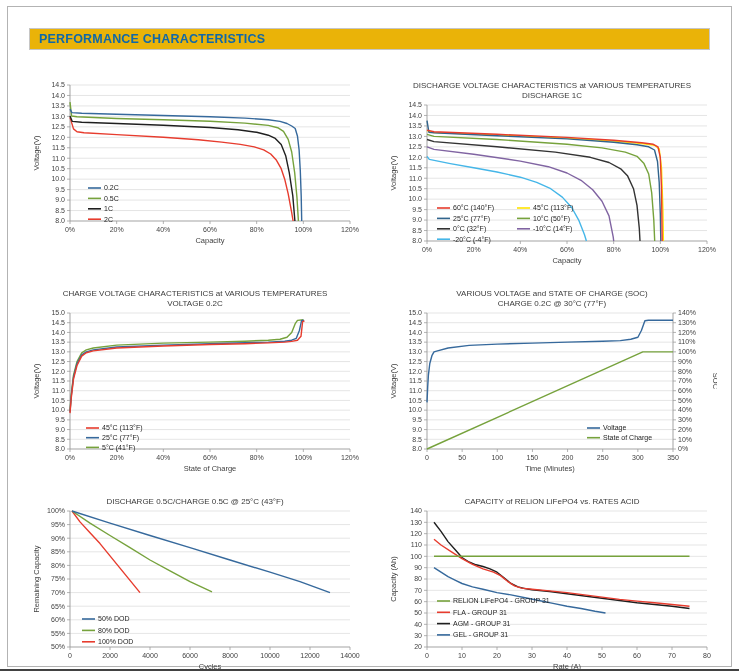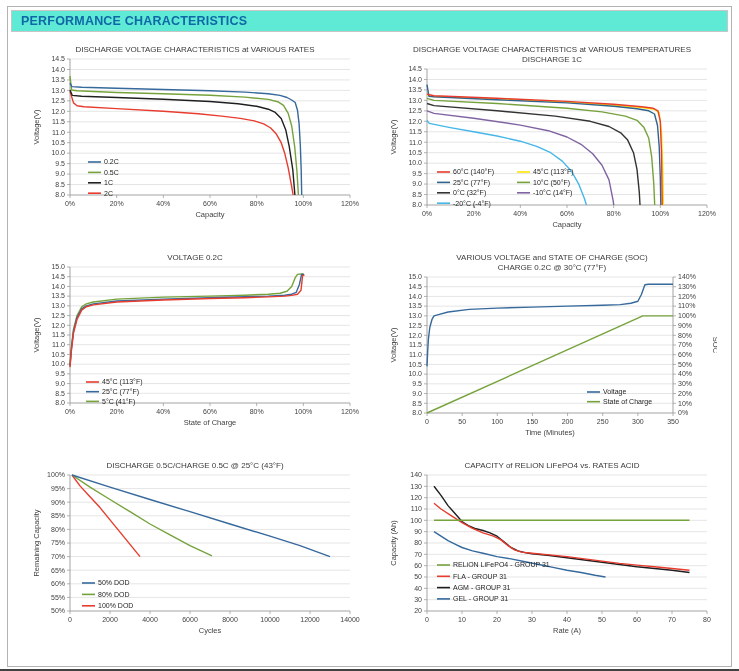--- a/index.html
+++ b/index.html
@@ -5,21 +5,21 @@
   html,body{margin:0;padding:0;}
   body{
     width:739px;height:671px;position:relative;background:#ffffff;
     font-family:"Liberation Sans",sans-serif;overflow:hidden;
   }
   .page{
     position:absolute;top:6px;left:7px;right:7px;bottom:4px;
     border:1px solid #b3b3b3;background:#fff;
   }
   .header{
-    margin:3px;height:20px;background:#5eead4;border:1px solid #c6c6c6;
+    margin:21px;height:20px;background:#eab308;border:1px solid #c6c6c6;
     display:flex;align-items:center;padding-left:9px;
   }
   .header .title{
     color:#1168a7;font-weight:bold;font-size:12.5px;letter-spacing:.2px;
   }
   .grid{
     display:grid;grid-template-columns:330px 330px;justify-content:space-between;
     padding:10px 14px 0 22px;row-gap:18px;
   }
   .cell{width:330px;}
@@ -39,21 +39,20 @@
 
 <div class="page">
 
   <div class="header">
     <span class="title">PERFORMANCE CHARACTERISTICS</span>
   </div>
 
   <div class="grid">
 
     <div class="cell">
-      <div class="ctitle">DISCHARGE VOLTAGE CHARACTERISTICS at VARIOUS RATES</div>
       <svg class="plot" viewBox="0 0 330 170">
           <line x1="37" y1="140" x2="40" y2="140" stroke="#999999" stroke-width="0.75"></line>
           <text x="35" y="142.3" text-anchor="end" class="tick">8.0</text>
           <line x1="40" y1="129.53846153846155" x2="320" y2="129.53846153846155" stroke="#dcdcdc" stroke-width="0.75"></line>
           <line x1="37" y1="129.53846153846155" x2="40" y2="129.53846153846155" stroke="#999999" stroke-width="0.75"></line>
           <text x="35" y="131.83846153846156" text-anchor="end" class="tick">8.5</text>
           <line x1="40" y1="119.07692307692308" x2="320" y2="119.07692307692308" stroke="#dcdcdc" stroke-width="0.75"></line>
           <line x1="37" y1="119.07692307692308" x2="40" y2="119.07692307692308" stroke="#999999" stroke-width="0.75"></line>
           <text x="35" y="121.37692307692308" text-anchor="end" class="tick">9.0</text>
           <line x1="40" y1="108.61538461538463" x2="320" y2="108.61538461538463" stroke="#dcdcdc" stroke-width="0.75"></line>
@@ -203,20 +202,21 @@
           <line x1="130" y1="107" x2="143" y2="107" stroke="#ffe400" stroke-width="1.6"></line>
           <text x="146" y="109.3" text-anchor="start" class="lgd">45°C  (113°F)</text>
           <line x1="130" y1="117.4" x2="143" y2="117.4" stroke="#76a23c" stroke-width="1.6"></line>
           <text x="146" y="119.7" text-anchor="start" class="lgd">10°C  (50°F)</text>
           <line x1="130" y1="127.8" x2="143" y2="127.8" stroke="#8064a2" stroke-width="1.6"></line>
           <text x="146" y="130.1" text-anchor="start" class="lgd">-10°C  (14°F)</text>
         </svg>
     </div>
 
     <div class="cell">
+      <div class="ctitle">CHARGE VOLTAGE CHARACTERISTICS at VARIOUS TEMPERATURES</div>
       <div class="csub">VOLTAGE 0.2C</div>
       <svg class="plot" viewBox="0 0 330 170">
           <line x1="37" y1="140" x2="40" y2="140" stroke="#999999" stroke-width="0.75"></line>
           <text x="35" y="142.3" text-anchor="end" class="tick">8.0</text>
           <line x1="40" y1="130.28571428571428" x2="320" y2="130.28571428571428" stroke="#dcdcdc" stroke-width="0.75"></line>
           <line x1="37" y1="130.28571428571428" x2="40" y2="130.28571428571428" stroke="#999999" stroke-width="0.75"></line>
           <text x="35" y="132.5857142857143" text-anchor="end" class="tick">8.5</text>
           <line x1="40" y1="120.57142857142857" x2="320" y2="120.57142857142857" stroke="#dcdcdc" stroke-width="0.75"></line>
           <line x1="37" y1="120.57142857142857" x2="40" y2="120.57142857142857" stroke="#999999" stroke-width="0.75"></line>
           <text x="35" y="122.87142857142857" text-anchor="end" class="tick">9.0</text>

